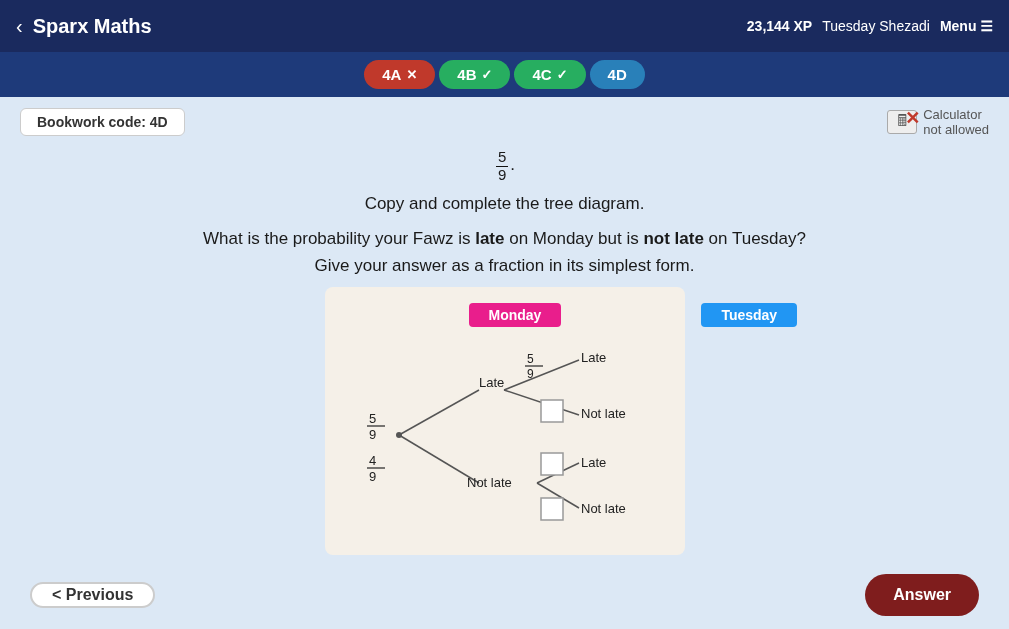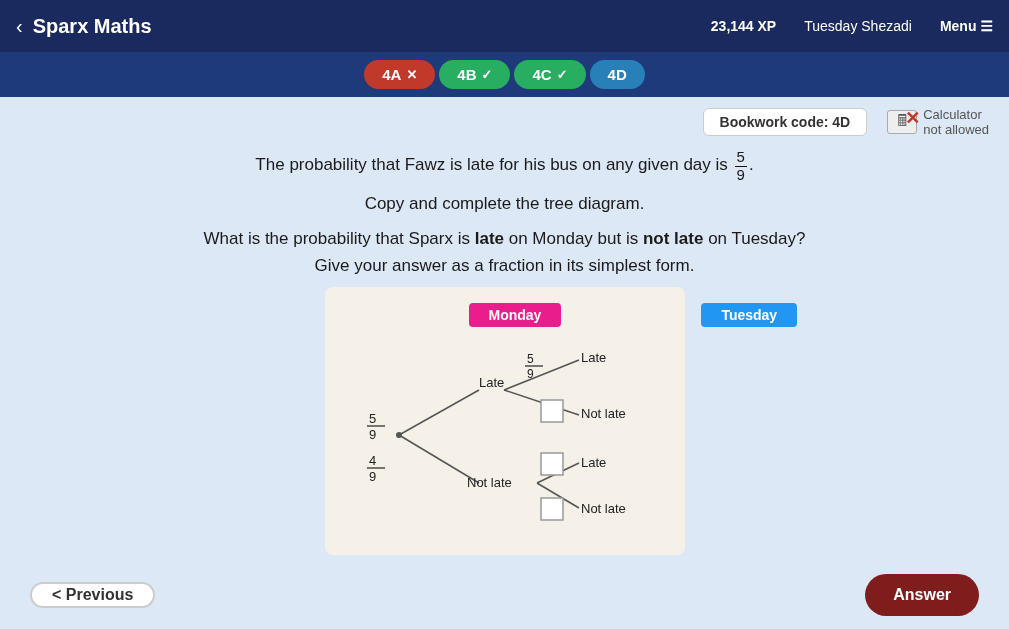--- a/index.html
+++ b/index.html
@@ -33,21 +33,21 @@
       cursor: pointer;
     }
     .brand-title {
       font-size: 20px;
       font-weight: 700;
       color: white;
     }
     .header-right {
       display: flex;
       align-items: center;
-      gap: 28px;
+      gap: 10px;
       font-size: 14px;
     }
     .xp-badge {
       font-weight: 600;
     }
     .user-name { font-weight: 500; }
     .menu-btn {
       font-weight: 700;
       cursor: pointer;
       display: flex;
@@ -86,21 +86,21 @@
     .main-content {
       background: #dce8f5;
       min-height: calc(629px - 52px - 44px);
       padding: 10px 20px 80px 20px;
       position: relative;
     }
 
     .bookwork-bar {
       display: flex;
       align-items: center;
-      justify-content: flex-end;
+      justify-content: space-between;
       gap: 20px;
       margin-bottom: 12px;
     }
     .bookwork-code {
       background: white;
       border: 1px solid #ccc;
       border-radius: 6px;
       padding: 5px 16px;
       font-size: 14px;
       font-weight: 600;
@@ -308,31 +308,30 @@
         <span class="x-mark">✕</span>
       </div>
       <div>
         <div>Calculator</div>
         <div>not allowed</div>
       </div>
     </div>
   </div>
 
   <div class="question-text">
-    <span>The probability that Fawz is late for his bus on any given day is</span>
     <span class="fraction-inline">
       <span class="num">5</span>
       <span class="den">9</span>
     </span>.
   </div>
 
   <div class="question-text">Copy and complete the tree diagram.</div>
 
   <div class="sub-question">
-    <span>What is the probability that Sparx is</span>
+    <span>What is the probability your Fawz is</span>
     <strong>late</strong>
     <span>on Monday but is</span>
     <strong>not late</strong>
     <span>on Tuesday?</span>
     <br>
     <span>Give your answer as a fraction in its simplest form.</span>
   </div>
 
   <div class="tree-container">
     <div class="tree-diagram">

